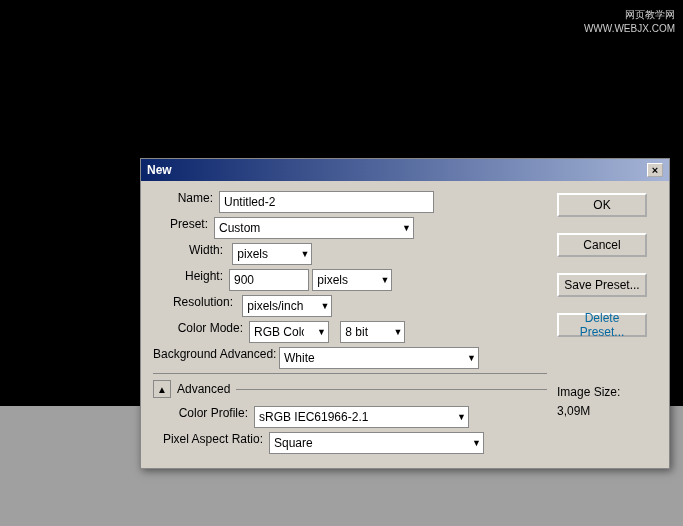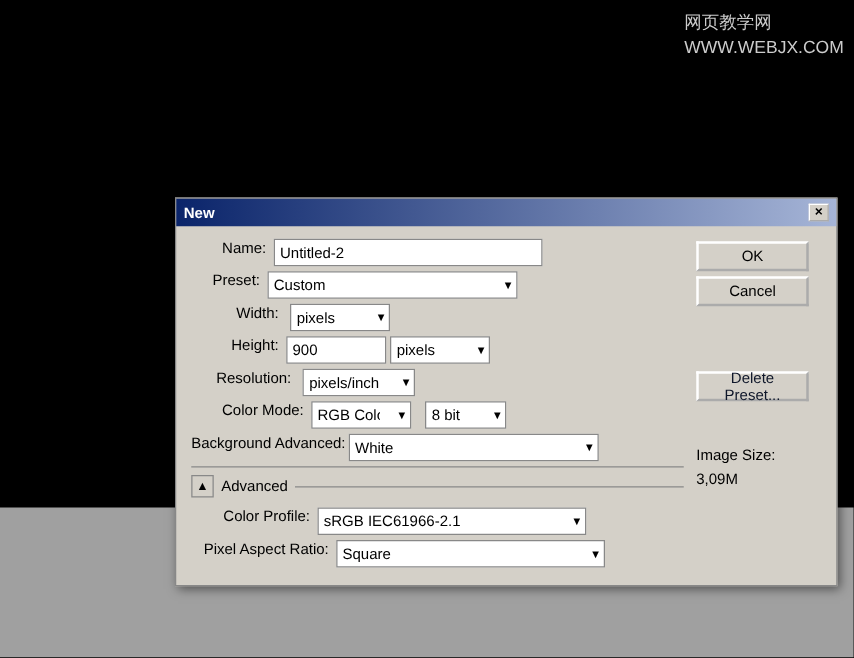--- a/index.html
+++ b/index.html
@@ -18,22 +18,22 @@
       left: 0;
       right: 0;
       height: 120px;
       background: #a0a0a0;
     }
     .watermark {
       position: absolute;
       top: 8px;
       right: 8px;
       color: #ccc;
-      font-size: 14px;
-      text-align: left;
+      font-size: 10px;
+      text-align: right;
       line-height: 1.4;
     }
     
     .dialog {
       position: absolute;
       top: 158px;
       left: 140px;
       width: 530px;
       background: #d4d0c8;
       border: 1px solid #888;
@@ -71,21 +71,21 @@
       display: flex;
       gap: 10px;
     }
     .dialog-left {
       flex: 1;
     }
     .dialog-right {
       width: 100px;
       display: flex;
       flex-direction: column;
-      gap: 4px;
+      gap: 16px;
       padding-top: 2px;
     }
     .form-row {
       display: flex;
       align-items: flex-start;
       margin-bottom: 4px;
     }
     .form-label {
       text-align: right;
       color: #000;
@@ -175,23 +175,22 @@
       display: flex;
       align-items: center;
       justify-content: center;
       padding: 0 4px;
     }
     .btn-ok {
       border: 2px outset #fff;
       background: #d4d0c8;
     }
     .btn-disabled {
-      color: #0f172a;
+      color: #0369a1;
       cursor: default;
-      margin-top: 48px;
     }
     .image-size-box {
       margin-top: 30px;
       text-align: left;
       line-height: 1.6;
     }
     .advanced-section {
       border-top: 1px solid #888;
       margin-top: 4px;
       padding-top: 6px;
@@ -373,20 +372,21 @@
             <span class="select-arrow">▼</span>
           </div>
         </div>
       </div>
 
     </div>
 
     <div class="dialog-right">
       <button class="btn btn-ok">OK</button>
       <button class="btn">Cancel</button>
+      <button class="btn">Save Preset...</button>
       <button class="btn btn-disabled">Delete Preset...</button>
       <div class="image-size-box">
         <div>Image Size:</div>
         <div>3,09M</div>
       </div>
     </div>
 
   </div>
 </div>
 

